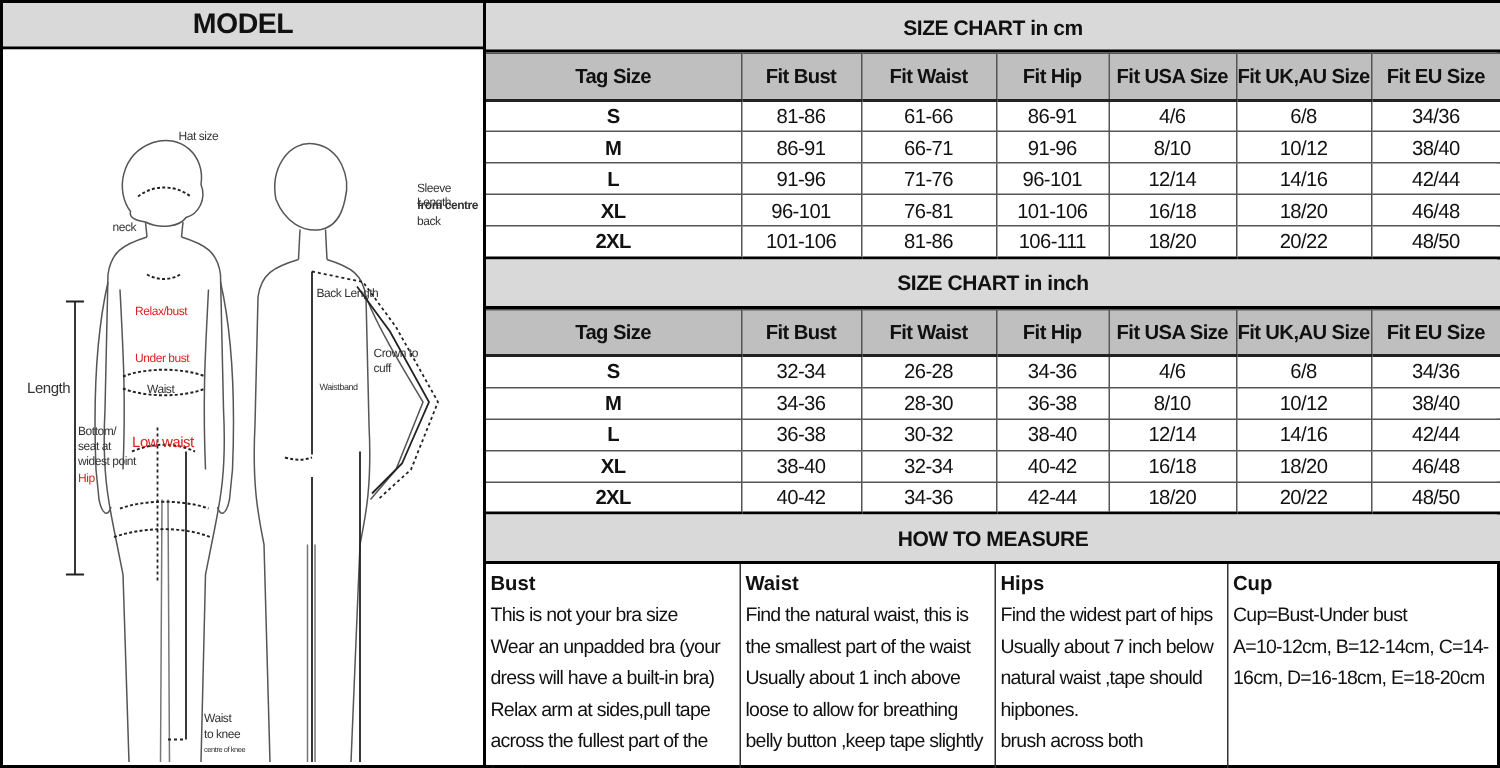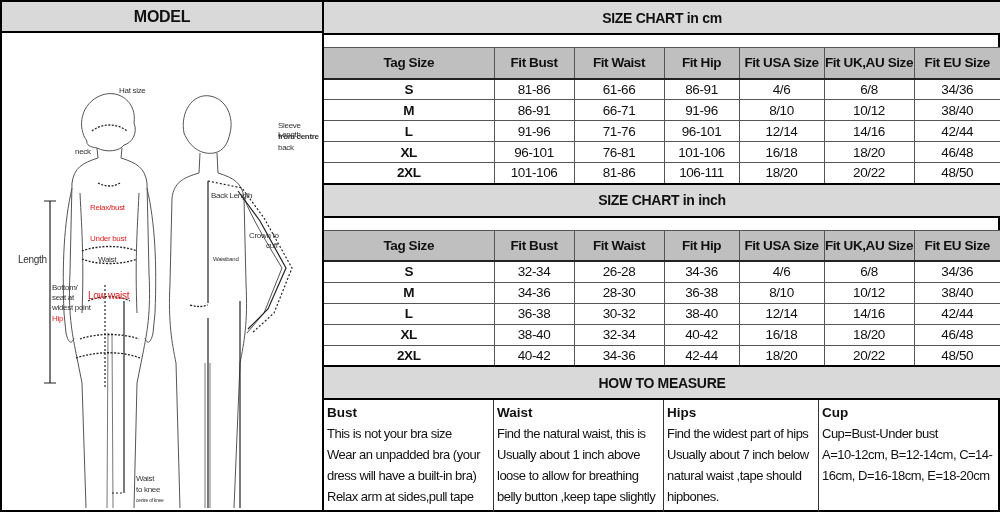--- a/index.html
+++ b/index.html
@@ -1,27 +1,27 @@
 <!DOCTYPE html>
 <html><head>
 <meta charset="utf-8">
 <style>
   * { box-sizing: border-box; margin: 0; padding: 0; }
   html, body { width: 1000px; height: 512px; background: #fff; overflow: hidden; }
   body { font-family: "Liberation Sans", sans-serif; color: #111; }
   .frame { position: absolute; left: 0; top: 0; width: 1000px; height: 512px; border: 2px solid #000; }
   .left { position: absolute; left: 0; top: 0; width: 322px; height: 508px; border-right: 2px solid #000; }
-  .left-title { height: 31px; background: #d9d9d9; border-bottom: 2px solid #000; display: flex; align-items: center; justify-content: center; font-weight: bold; font-size: 16px; letter-spacing: -0.3px; }
+  .left-title { height: 31px; background: #d9d9d9; border-bottom: 2px solid #000; display: flex; align-items: center; justify-content: center; font-weight: bold; font-size: 19px; letter-spacing: -0.3px; }
   .figure { position: relative; width: 320px; height: 475px; background: #fff; }
   .figure svg { position: absolute; left: 0; top: 0; }
   .flabel { position: absolute; font-size: 8px; color: #333; line-height: 9px; letter-spacing: -0.3px; }
   .flabel.red { color: #e02020; }
   .right { position: absolute; left: 322px; top: 0; width: 676px; height: 508px; }
   .section-title { height: 33px; background: #d9d9d9; border-bottom: 2px solid #000; display: flex; align-items: center; justify-content: center; font-weight: bold; font-size: 14px; letter-spacing: -0.3px; }
-  table { border-collapse: collapse; width: 676px; table-layout: fixed; margin-top: 12px; }
+  table { border-collapse: collapse; width: 676px; table-layout: fixed; }
   th, td { border: 1px solid #555; text-align: center; font-size: 13.5px; letter-spacing: -0.4px; padding: 0; }
   th { background: #bfbfbf; font-weight: bold; height: 31px; border-bottom: 2px solid #222; }
   td { height: 21px; background: #fff; }
   td.tag { font-weight: bold; }
   tr:last-child td { border-bottom: 2px solid #000; }
   th:first-child, td:first-child { border-left: none; }
   th:last-child, td:last-child { border-right: none; }
   .how { display: flex; height: 144px; }
   .how-col { border-right: 1px solid #333; padding: 3px 2px 0 3px; font-size: 13px; line-height: 21px; letter-spacing: -0.5px; color: #111; overflow: hidden; }
   .how-col:last-child { border-right: none; }
@@ -90,21 +90,21 @@
       <span class="flabel red" style="left:88px;top:170px;">Relax/bust</span>
       <span class="flabel red" style="left:88px;top:201px;">Under bust</span>
       <span class="flabel" style="left:96px;top:222px;">Waist</span>
       <span class="flabel" style="left:50px;top:250px;">Bottom/</span>
       <span class="flabel" style="left:50px;top:260px;">seat at</span>
       <span class="flabel" style="left:50px;top:270px;">widest point</span>
       <span class="flabel red" style="left:50px;top:281px;text-align:center;">Hip</span>
       <span class="flabel red" style="left:86px;top:258px;font-size:10px;">Low waist</span>
       <span class="flabel" style="left:209px;top:158px;">Back Length</span>
       <span class="flabel" style="left:247px;top:198px;">Crown to</span>
-      <span class="flabel" style="left:247px;top:208px;margin-left:17px;">cuff</span>
+      <span class="flabel" style="left:247px;top:208px;">cuff</span>
       <span class="flabel" style="left:211px;top:222px;font-size:6px;">Waistband</span>
       <span class="flabel" style="left:134px;top:441px;">Waist</span>
       <span class="flabel" style="left:134px;top:452px;">to knee</span>
       <span class="flabel" style="left:134px;top:463px;font-size:5px;">centre of knee</span>
     </div>
   </div>
 
   <div class="right">
 
     <div class="section-title">SIZE CHART in cm</div>
@@ -252,20 +252,21 @@
         <div>This is not your bra size</div>
         <div>Wear an unpadded bra (your</div>
         <div>dress will have a built-in bra)</div>
         <div>Relax arm at sides,pull tape</div>
         <div>across the fullest part of the</div>
         <div>bust.</div>
       </div>
       <div class="how-col" style="width:170px">
         <h4>Waist</h4>
         <div>Find the natural waist, this is</div>
+        <div>the smallest part of the waist</div>
         <div>Usually about 1 inch above</div>
         <div>loose to allow for breathing</div>
         <div>belly button ,keep tape slightly</div>
         <div>room.</div>
       </div>
       <div class="how-col" style="width:155px">
         <h4>Hips</h4>
         <div>Find the widest part of hips</div>
         <div>Usually about 7 inch below</div>
         <div>natural waist ,tape should</div>

